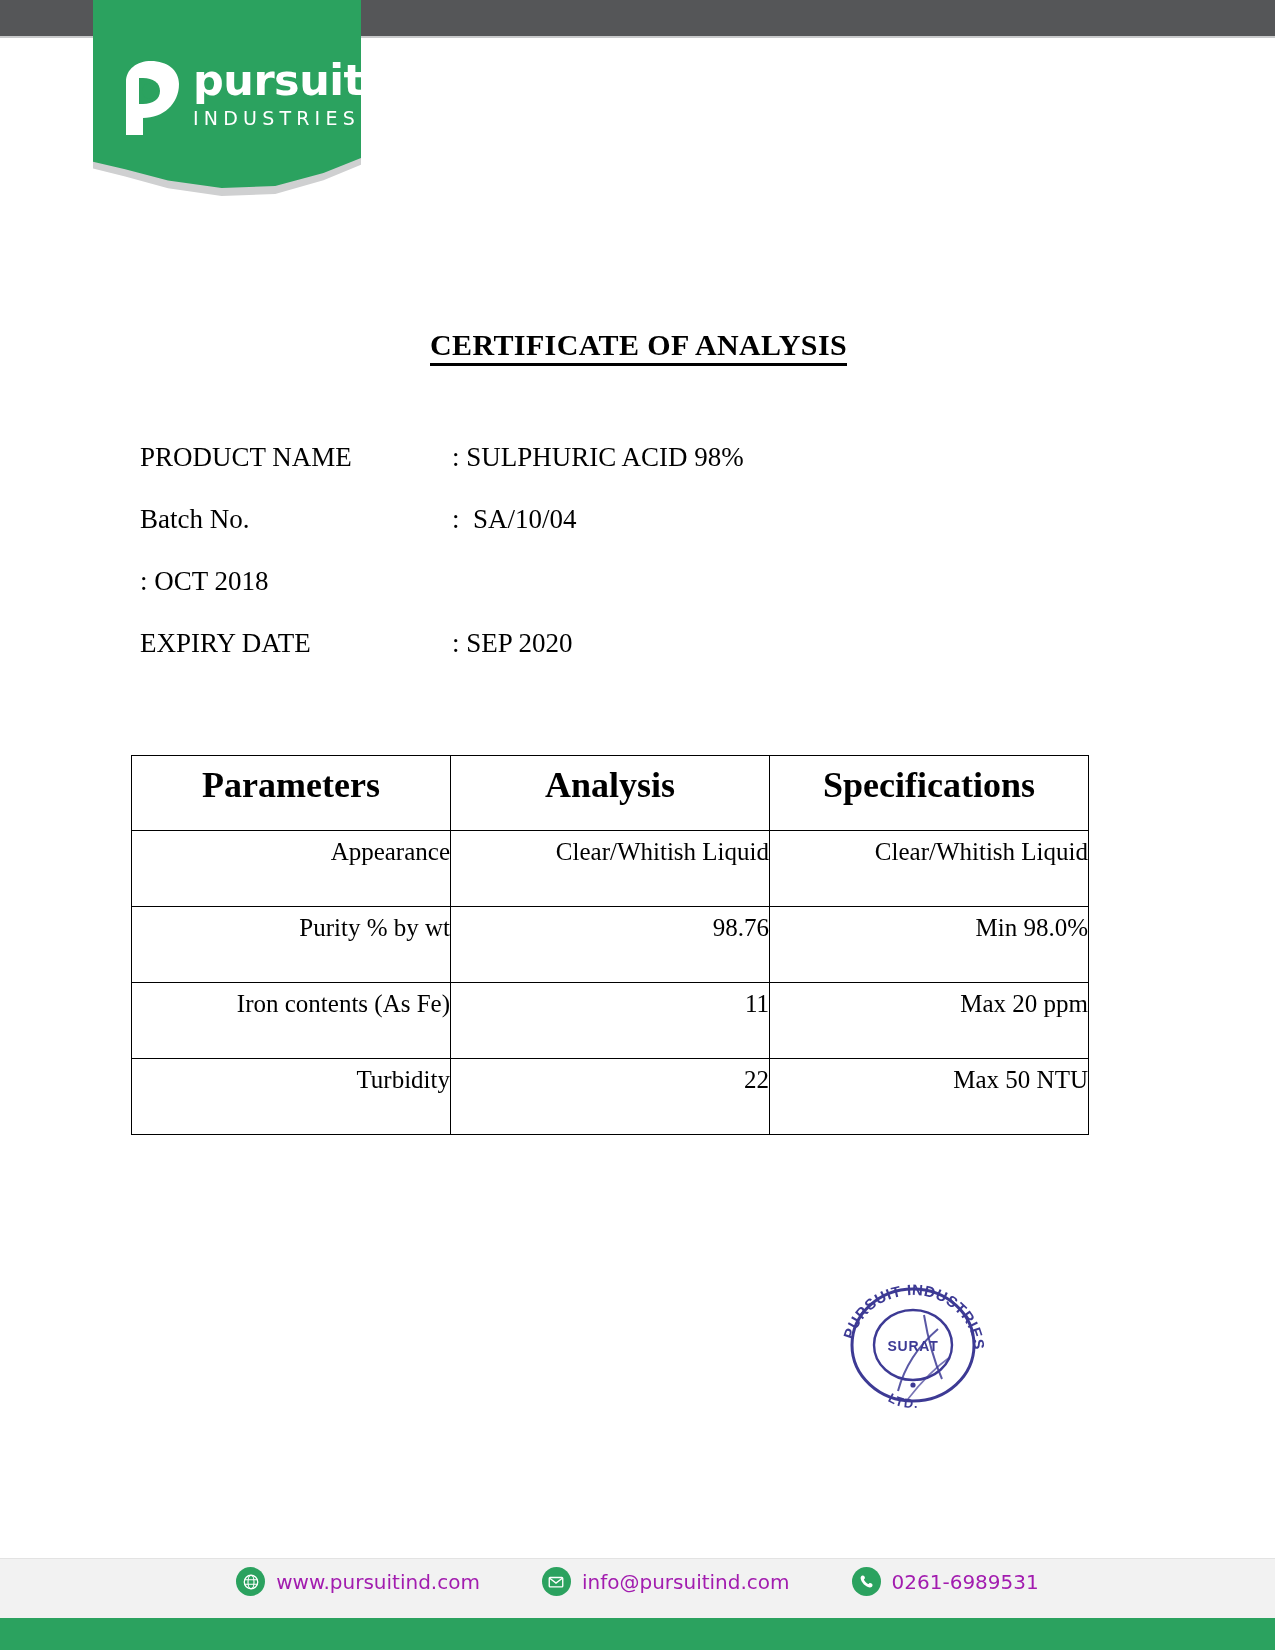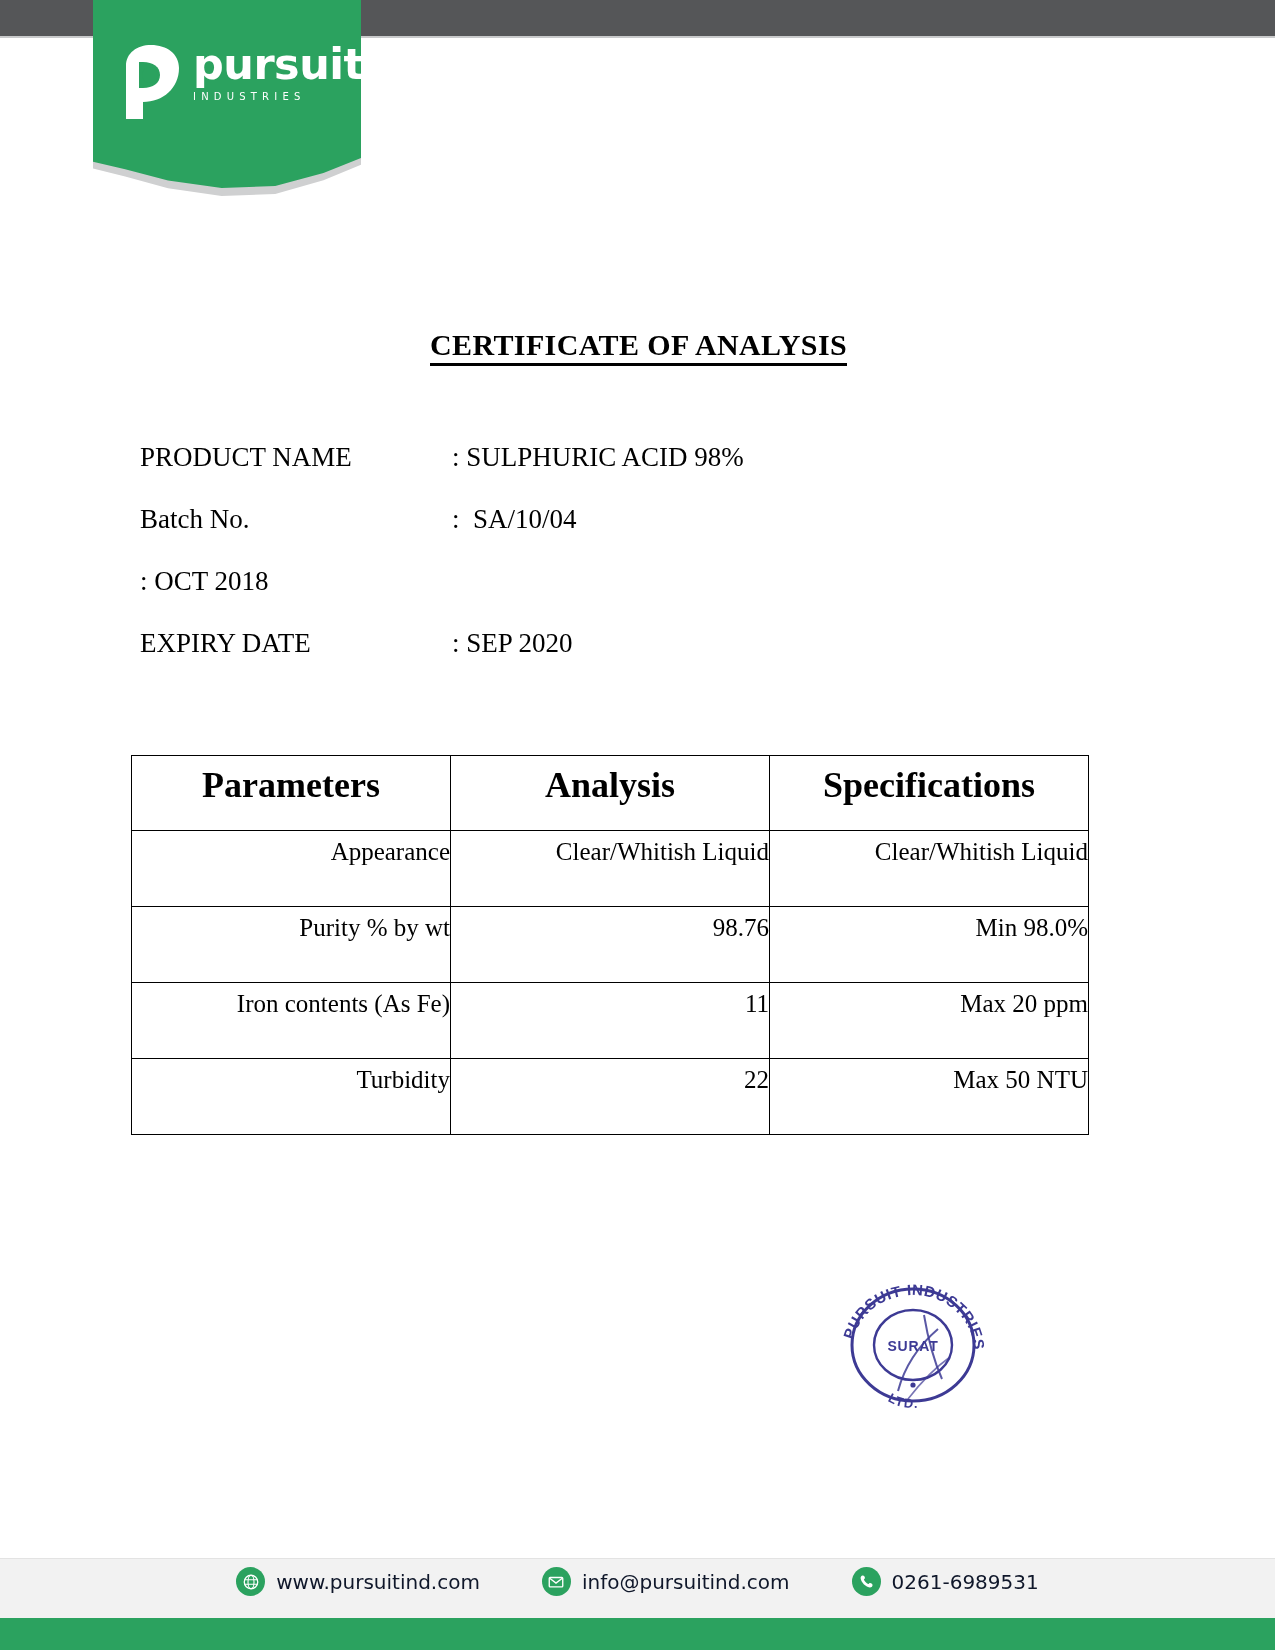--- a/index.html
+++ b/index.html
@@ -54,21 +54,21 @@
     left: 0; top: 0;
     width: 268px;
     height: 188px;
     background: #2ea濃;
     background: #2ba25f;
     clip-path: polygon(0 0, 100% 0, 100% 84%, 86% 92%, 68% 99%,
                        48% 100%, 28% 96%, 12% 90%, 0 86%);
   }
   .logo-inner {
     position: absolute;
-    left: 0; top: 42px;
+    left: 0; top: 58px;
     width: 319px;
     height: 110px;
     display: flex;
     align-items: flex-start;
     padding-left: 26px;
     box-sizing: border-box;
   }
   .logo-mark {
     width: 62px;
     height: 76px;
@@ -86,21 +86,21 @@
     color: #ffffff;
     font-family: "DejaVu Sans", sans-serif;
     font-size: 43px;
     line-height: 44px;
     font-weight: 600;
     letter-spacing: -0.5px;
   }
   .logo-sub {
     color: #ffffff;
     font-family: "DejaVu Sans", sans-serif;
-    font-size: 10px;
+    font-size: 19px;
     letter-spacing: 5.2px;
     margin-top: 5px;
     font-weight: 500;
   }
 
   
   .company-block {
     position: absolute;
     right: 140px;
     top: 54px;
@@ -253,21 +253,21 @@
     height: 29px;
     border-radius: 50%;
     background: #2ba25f;
     display: flex;
     align-items: center;
     justify-content: center;
     flex: 0 0 auto;
   }
   .f-text {
     font-size: 20px;
-    color: #0f172a;
+    color: #a21caf;
     white-space: nowrap;
   }
   .footer-green {
     position: absolute;
     left: 0;
     top: 1618px;
     width: 1275px;
     height: 32px;
     background: #2ba25f;
   }

